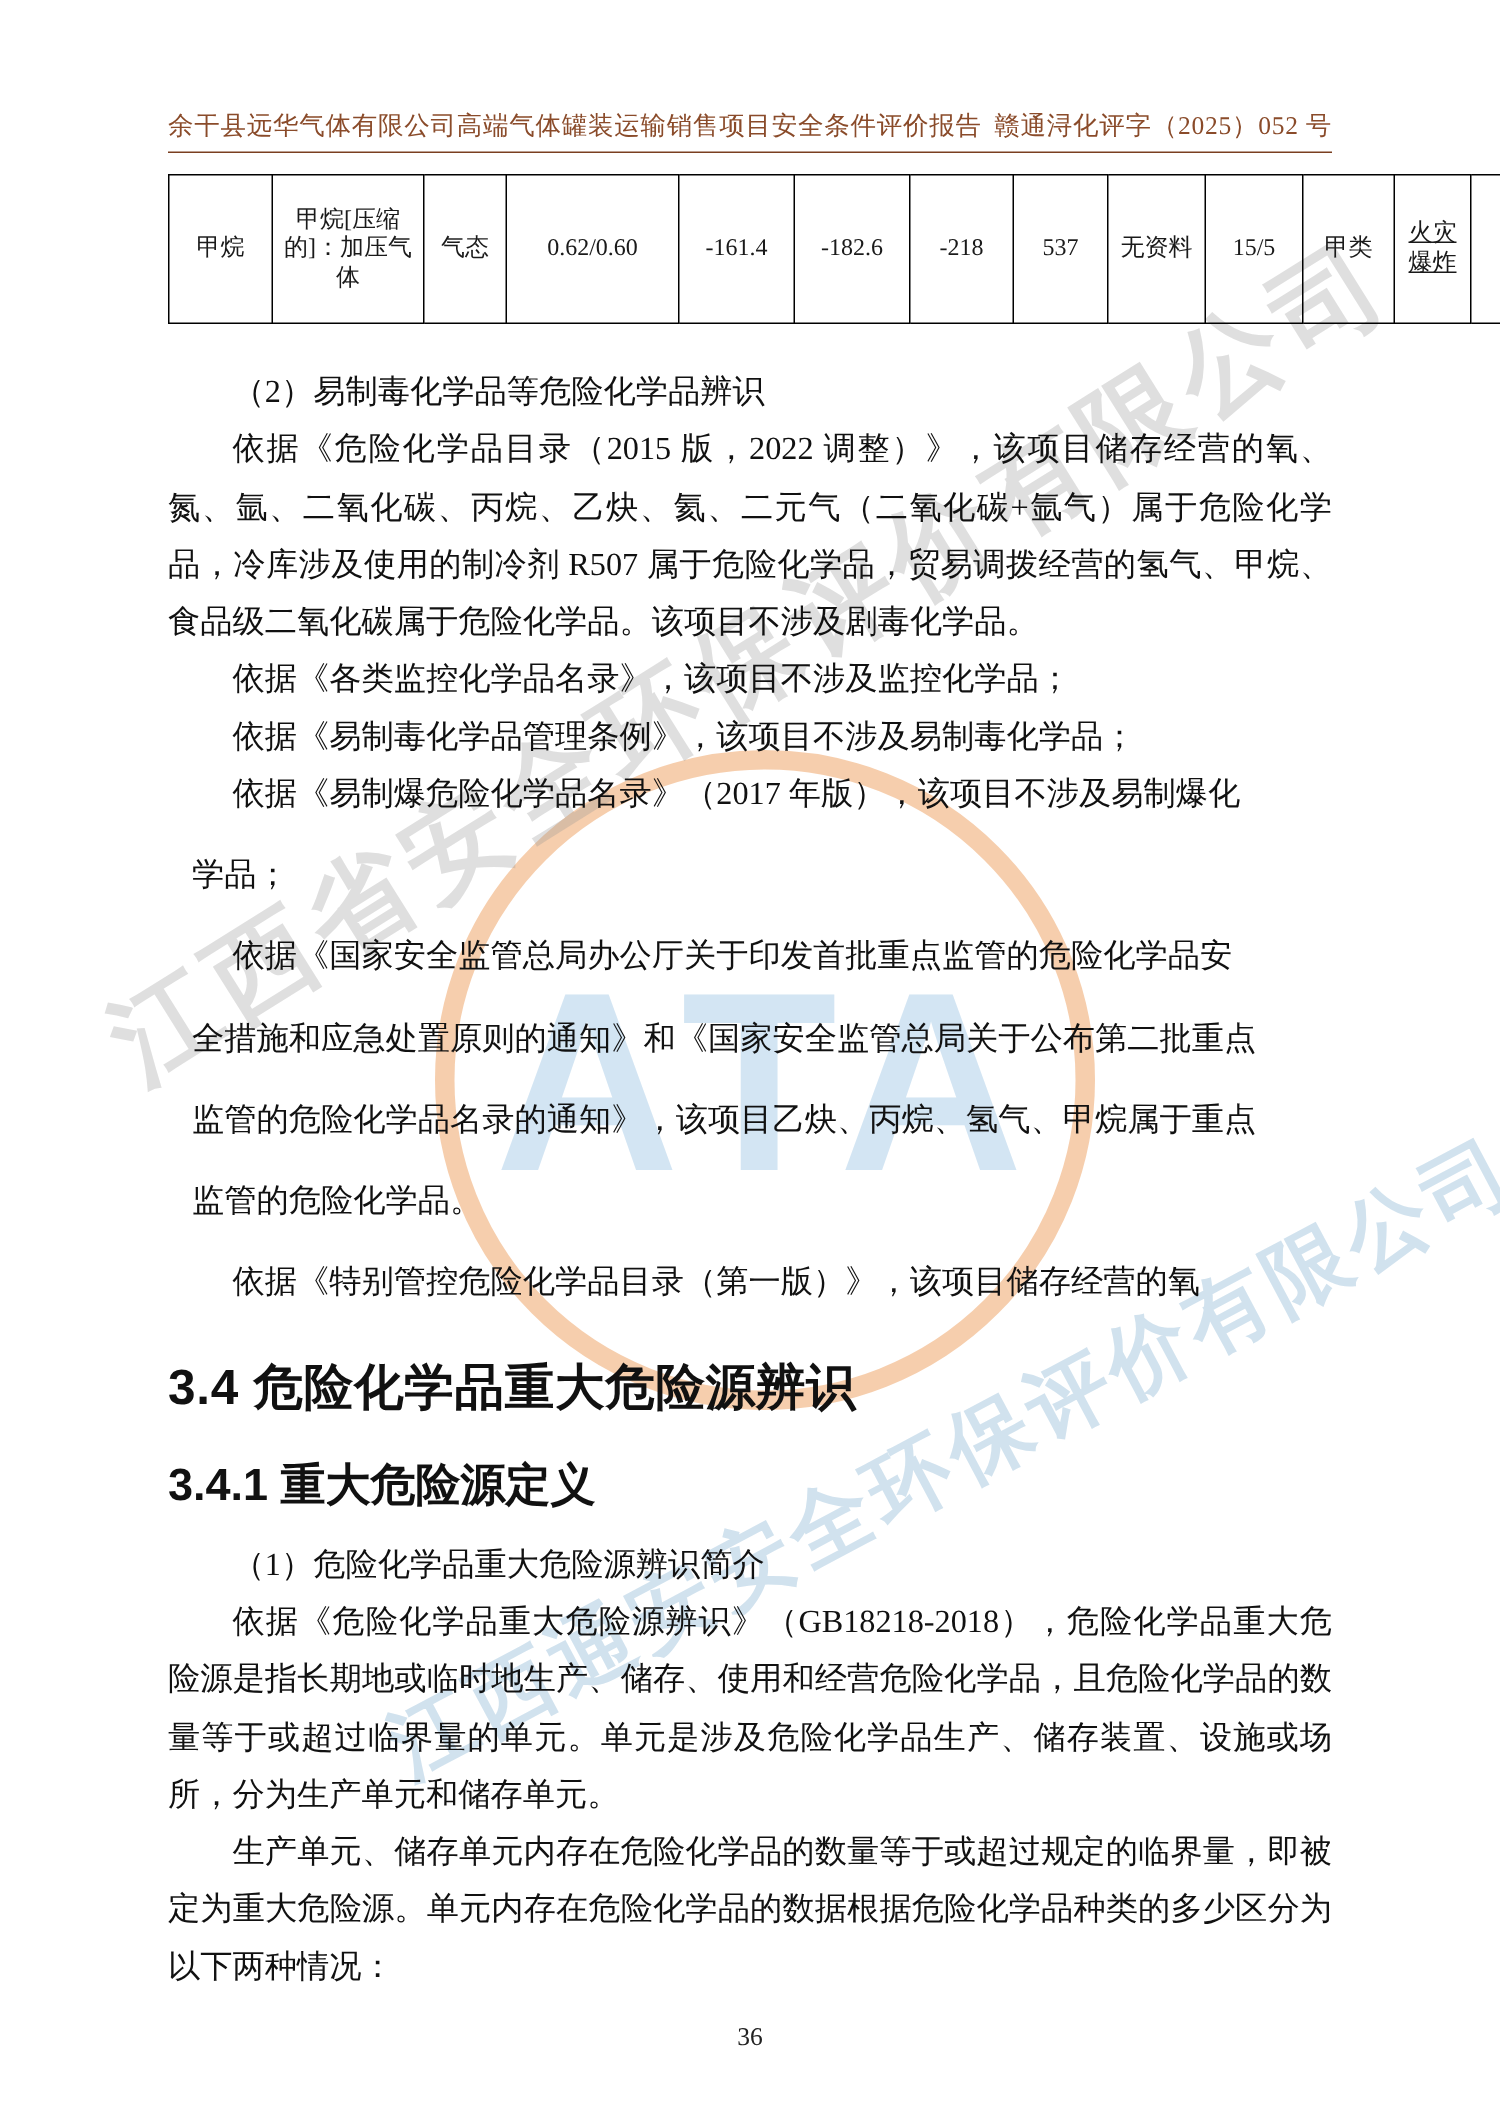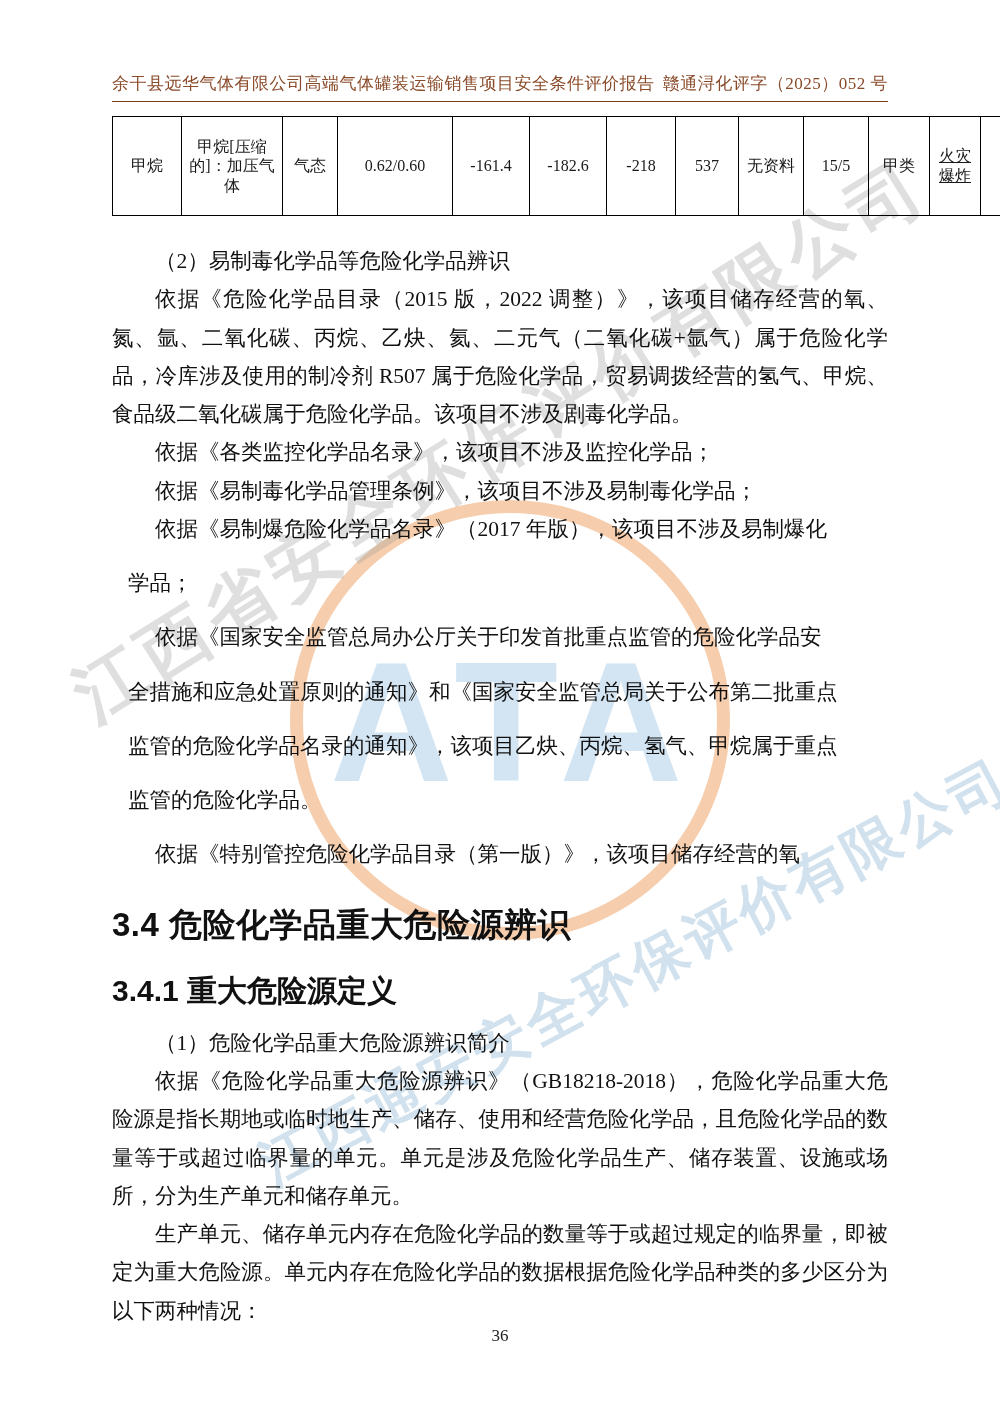--- a/index.html
+++ b/index.html
@@ -170,21 +170,21 @@
     z-index: 10;
     font-size: 30px;
     font-weight: bold;
     margin: 8px 0 6px 0;
     font-family: Liberation Sans, sans-serif;
   }
   .pagenum {
     position: absolute;
     left: 0;
     right: 0;
-    bottom: 68px;
+    bottom: 46px;
     text-align: center;
     font-size: 17px;
     color: #222;
     z-index: 10;
     font-family: "Liberation Serif", serif;
   }
 </style>
 </head>
 <body>
 

